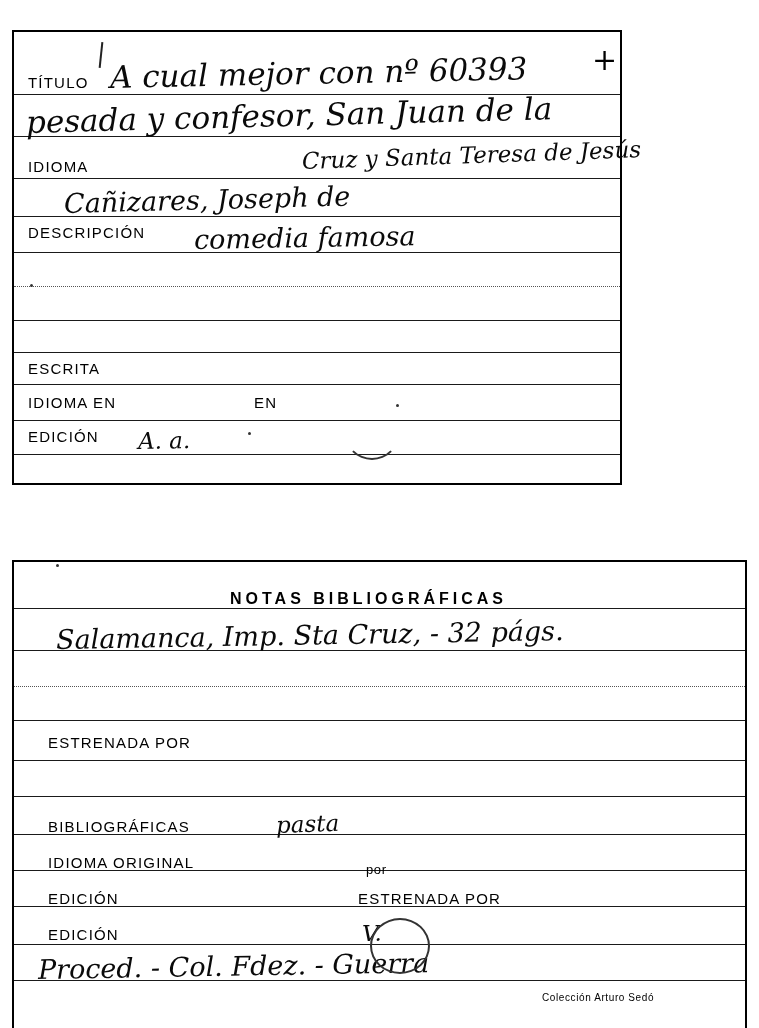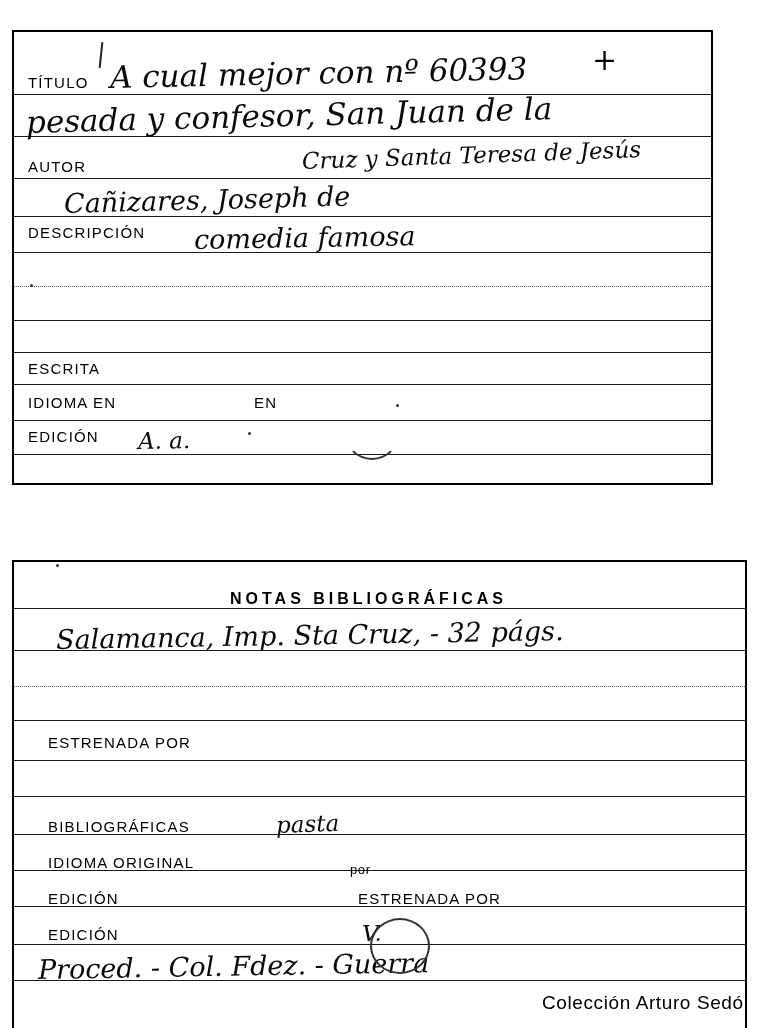--- a/index.html
+++ b/index.html
@@ -26,21 +26,21 @@
 
   
   .card {
     position: absolute;
     background: #ffffff;
     box-sizing: border-box;
   }
   .card-top {
     left: 12px;
     top: 30px;
-    width: 701px;
+    width: 610px;
     height: 455px;
     border-top: 2px solid #000;
     border-left: 2px solid #000;
     border-right: 2px solid #000;
     border-bottom: 2px solid #000;
   }
   .card-bottom {
     left: 12px;
     top: 560px;
     width: 735px;
@@ -125,21 +125,21 @@
     position: absolute;
     width: 3px;
     height: 3px;
     background: #333;
     border-radius: 50%;
   }
 
   .collection {
     position: absolute;
     font-family: "Liberation Sans", sans-serif;
-    font-size: 19px;
+    font-size: 10px;
     letter-spacing: 0.6px;
     color: #000;
     white-space: nowrap;
   }
 
   .stray-mark {
     position: absolute;
     background: #222;
   }
 </style>
@@ -156,21 +156,21 @@
     <div class="rule" style="top:184px;"></div>
     <div class="rule" style="top:220px;"></div>
     <div class="rule dotted" style="top:254px;"></div>
     <div class="rule" style="top:288px;"></div>
     <div class="rule" style="top:320px;"></div>
     <div class="rule" style="top:352px;"></div>
     <div class="rule" style="top:388px;"></div>
     <div class="rule" style="top:422px;"></div>
 
     <div class="label" style="left:14px; top:42px;">TÍTULO</div>
-    <div class="label" style="left:14px; top:126px;">AUTOR</div>
+    <div class="label" style="left:14px; top:126px;">IDIOMA</div>
     <div class="label" style="left:14px; top:192px;">DESCRIPCIÓN</div>
     <div class="label" style="left:14px; top:328px;">ESCRITA</div>
     <div class="label" style="left:14px; top:362px;">IDIOMA EN</div>
     <div class="label" style="left:240px; top:362px;">EN</div>
     <div class="label" style="left:14px; top:396px;">EDICIÓN</div>
 
     <div class="plus-mark" style="left:578px; top:10px;">+</div>
 
     <div class="hand h1" style="left:96px; top:27px; transform: rotate(-1.2deg);">A cual mejor con nº 60393</div>
 
@@ -208,21 +208,21 @@
     <div class="section-title" style="left:216px; top:28px;">NOTAS BIBLIOGRÁFICAS</div>
 
     <div class="hand h2" style="left:42px; top:62px; transform: rotate(-1deg);">Salamanca, Imp. Sta Cruz, - 32 págs.</div>
 
     <div class="label" style="left:34px; top:172px;">ESTRENADA POR</div>
 
     <div class="label" style="left:34px; top:256px;">BIBLIOGRÁFICAS</div>
     <div class="hand h3" style="left:262px; top:250px; transform: rotate(-2deg);">pasta</div>
 
     <div class="label" style="left:34px; top:292px;">IDIOMA ORIGINAL</div>
-    <div class="label small" style="left:336px; top:300px;">por</div>
+    <div class="label small" style="left:352px; top:300px;">por</div>
 
     <div class="label" style="left:34px; top:328px;">EDICIÓN</div>
     <div class="label" style="left:344px; top:328px;">ESTRENADA POR</div>
 
     <div class="label" style="left:34px; top:364px;">EDICIÓN</div>
     <div class="hand h3" style="left:348px; top:358px;">V.</div>
 
     <div class="hand h2" style="left:24px; top:392px; transform: rotate(-1deg);">Proced. - Col. Fdez. - Guerra</div>
 
     <div class="arc" style="left:356px; top:356px; width:56px; height:52px; border-color:#333;"></div>

